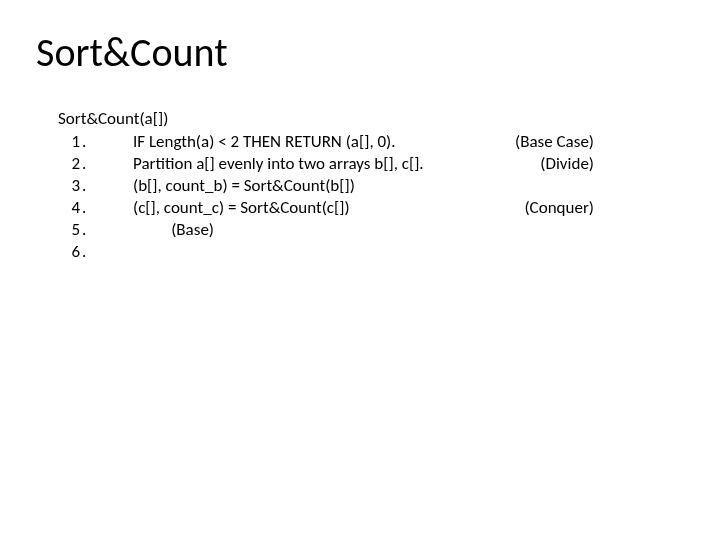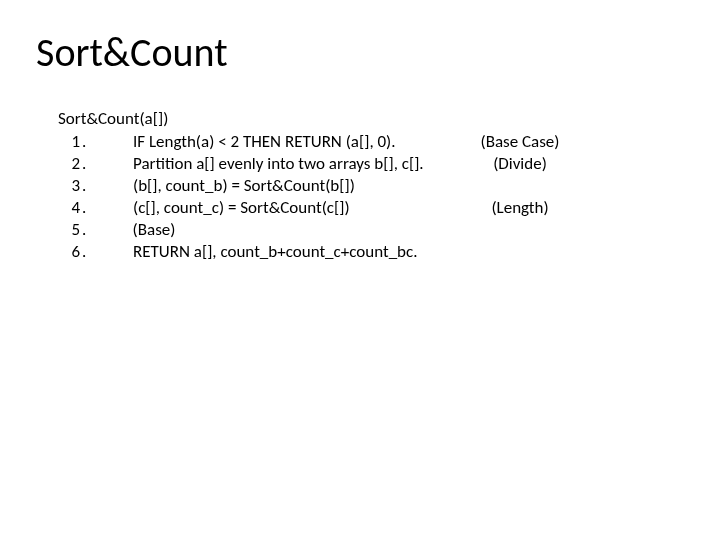--- a/index.html
+++ b/index.html
@@ -22,21 +22,21 @@
     top: 28px;
     left: 36px;
     font-size: 40px;
     font-weight: 400;
     letter-spacing: 0px;
   }
   .body {
     position: absolute;
     top: 108px;
     left: 58px;
-    right: 52px;
+    right: 38px;
   }
   .func-header {
     font-size: 17px;
     margin-bottom: 2px;
   }
   .row {
     display: flex;
     align-items: baseline;
     font-size: 17px;
     line-height: 1.3;
@@ -50,21 +50,21 @@
     flex: 0 0 12px;
     padding-left: 2px;
   }
   .text {
     flex: 1 1 auto;
     padding-right: 8px;
     margin-left: 39px;
   }
   .annot {
     flex: 0 0 120px;
-    text-align: center;
+    text-align: right;
     white-space: nowrap;
   }
 </style>
 </head>
 <body>
 
 <div class="slide">
   <div class="title">Sort&amp;Count</div>
 
   <div class="body">
@@ -88,30 +88,29 @@
       <span class="num">3</span>
       <span class="dot">.</span>
       <span class="text">(b[], count_b) = Sort&amp;Count(b[])</span>
       <span class="annot"></span>
     </div>
 
     <div class="row">
       <span class="num">4</span>
       <span class="dot">.</span>
       <span class="text">(c[], count_c) = Sort&amp;Count(c[])</span>
-      <span class="annot"> (Length)</span>
+      <span class="annot"> (Conquer)</span>
     </div>
 
     <div class="row">
       <span class="num">5</span>
       <span class="dot">.</span>
       <span class="annot">  (Base)</span>
     </div>
 
     <div class="row">
       <span class="num">6</span>
       <span class="dot">.</span>
-      <span class="text">RETURN a[], count_b+count_c+count_bc.</span>
       <span class="annot"></span>
     </div>
 
   </div>
 </div>
 
 </body></html>

